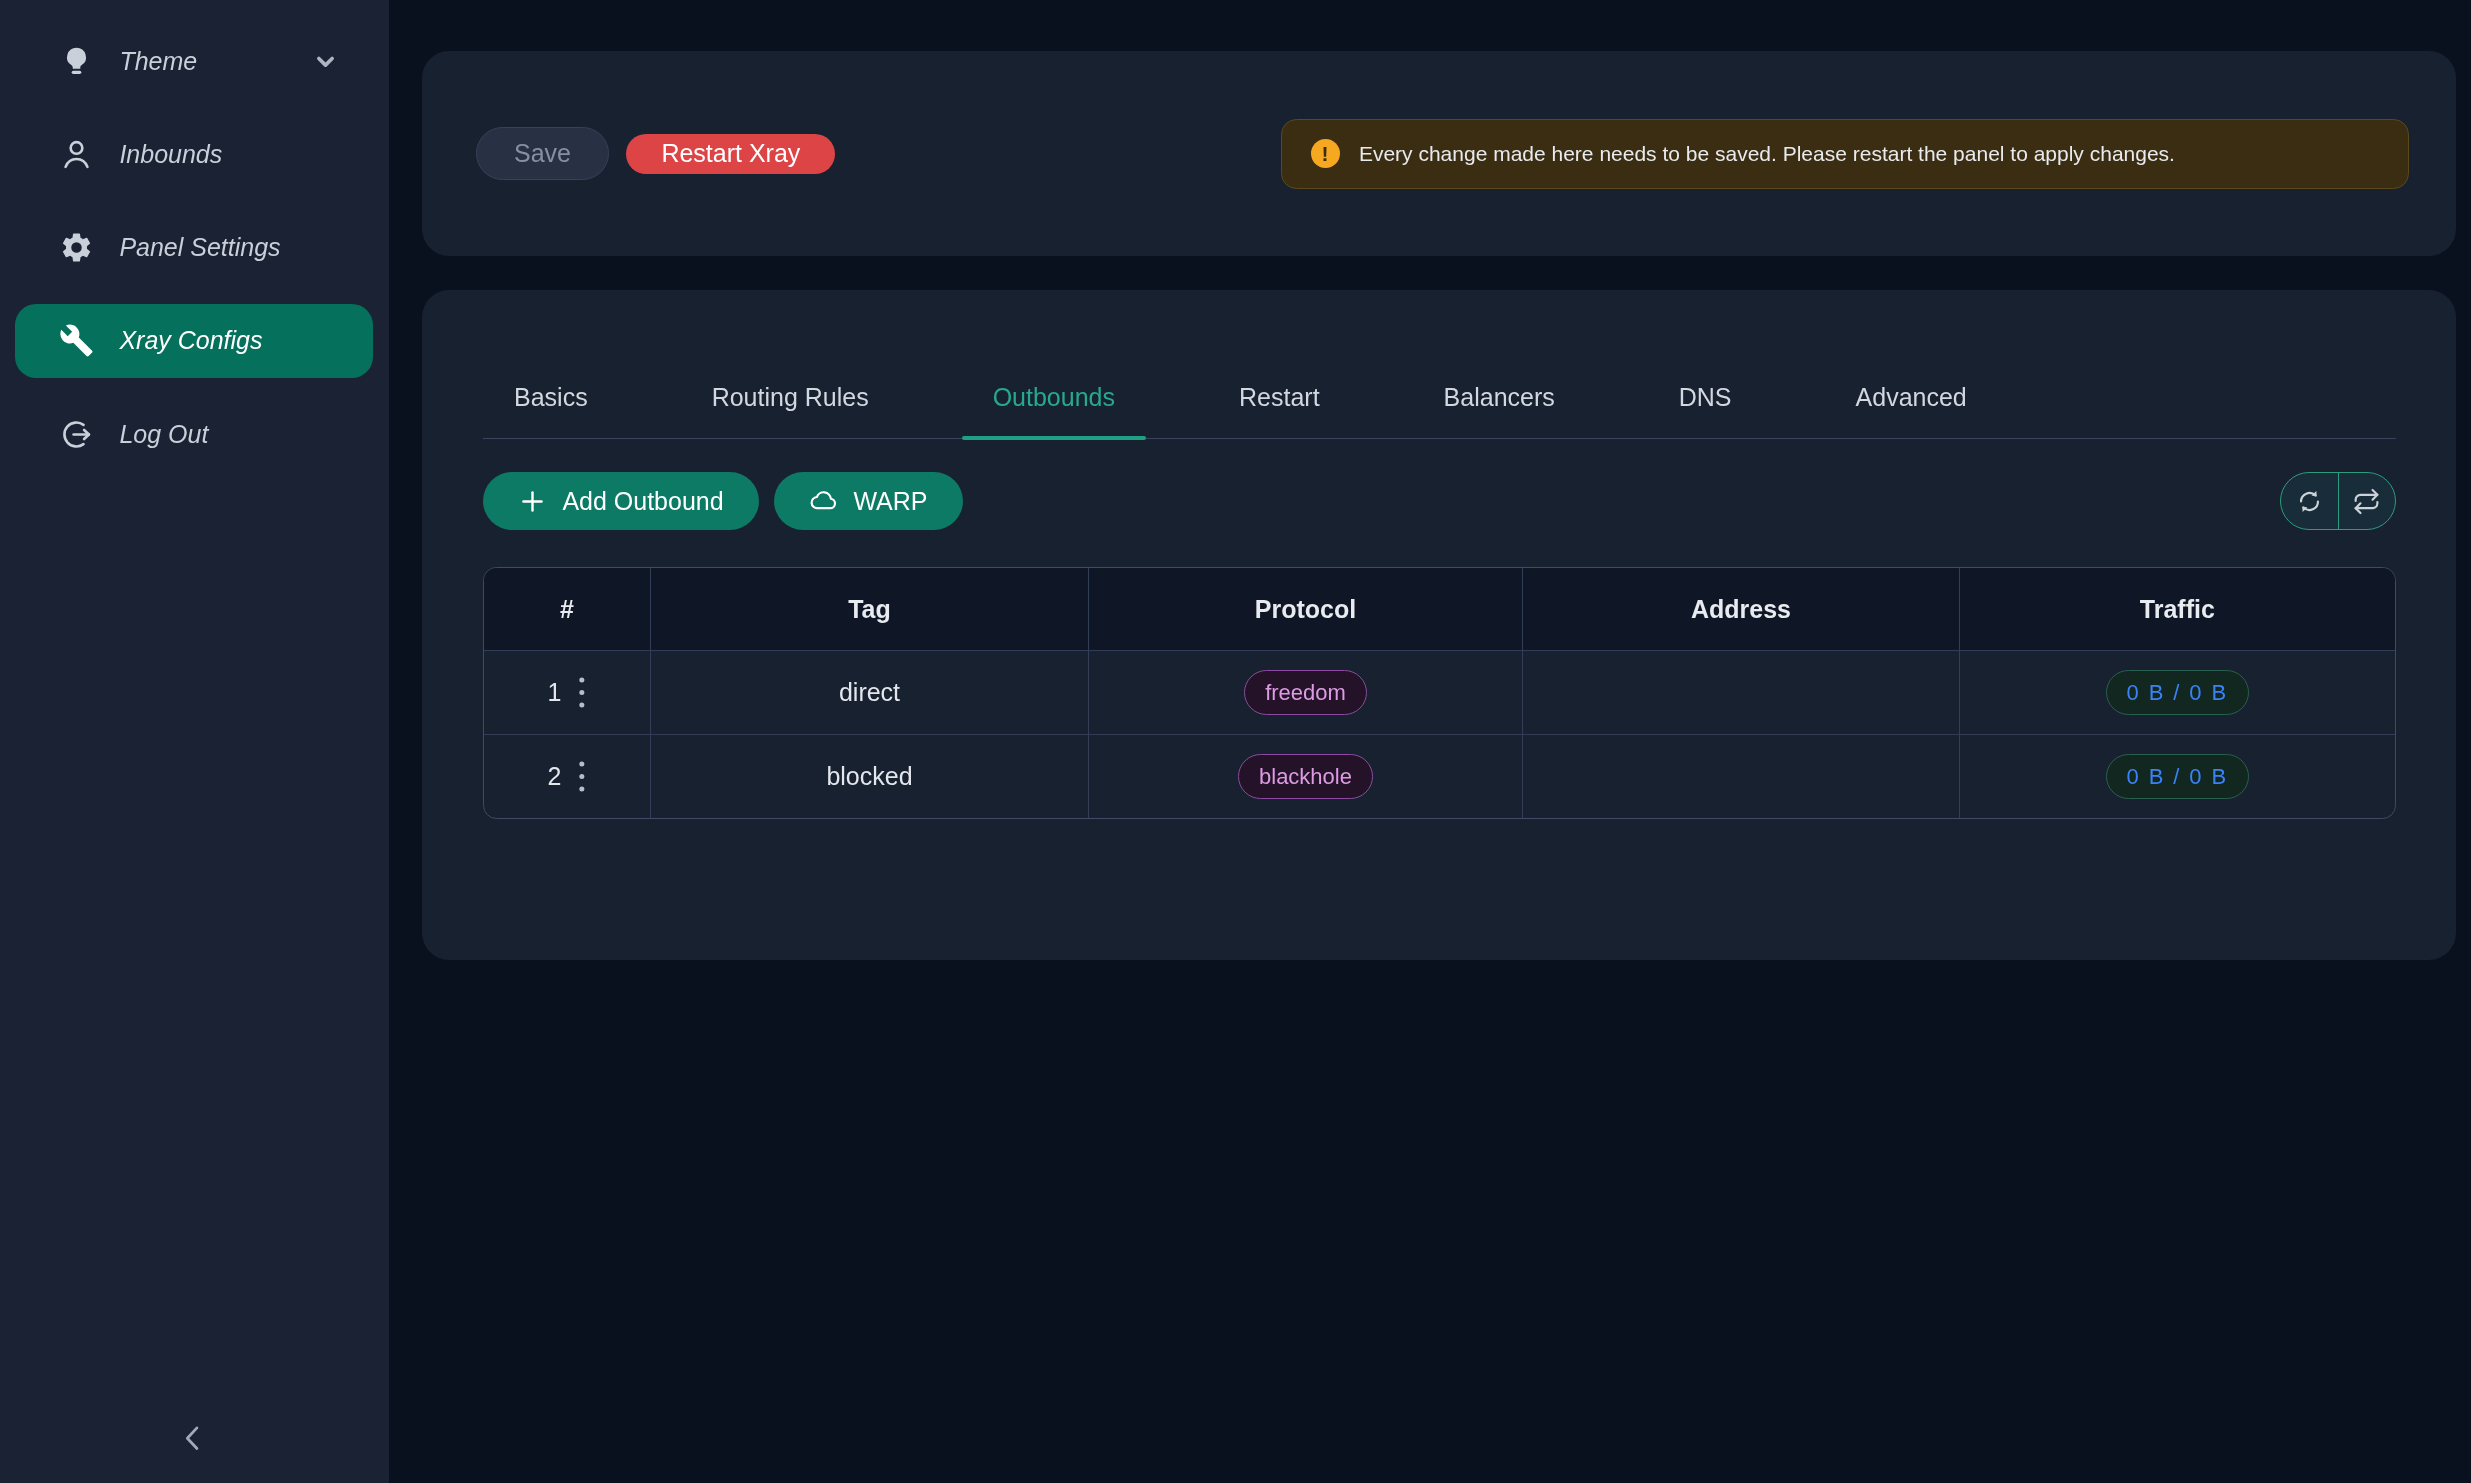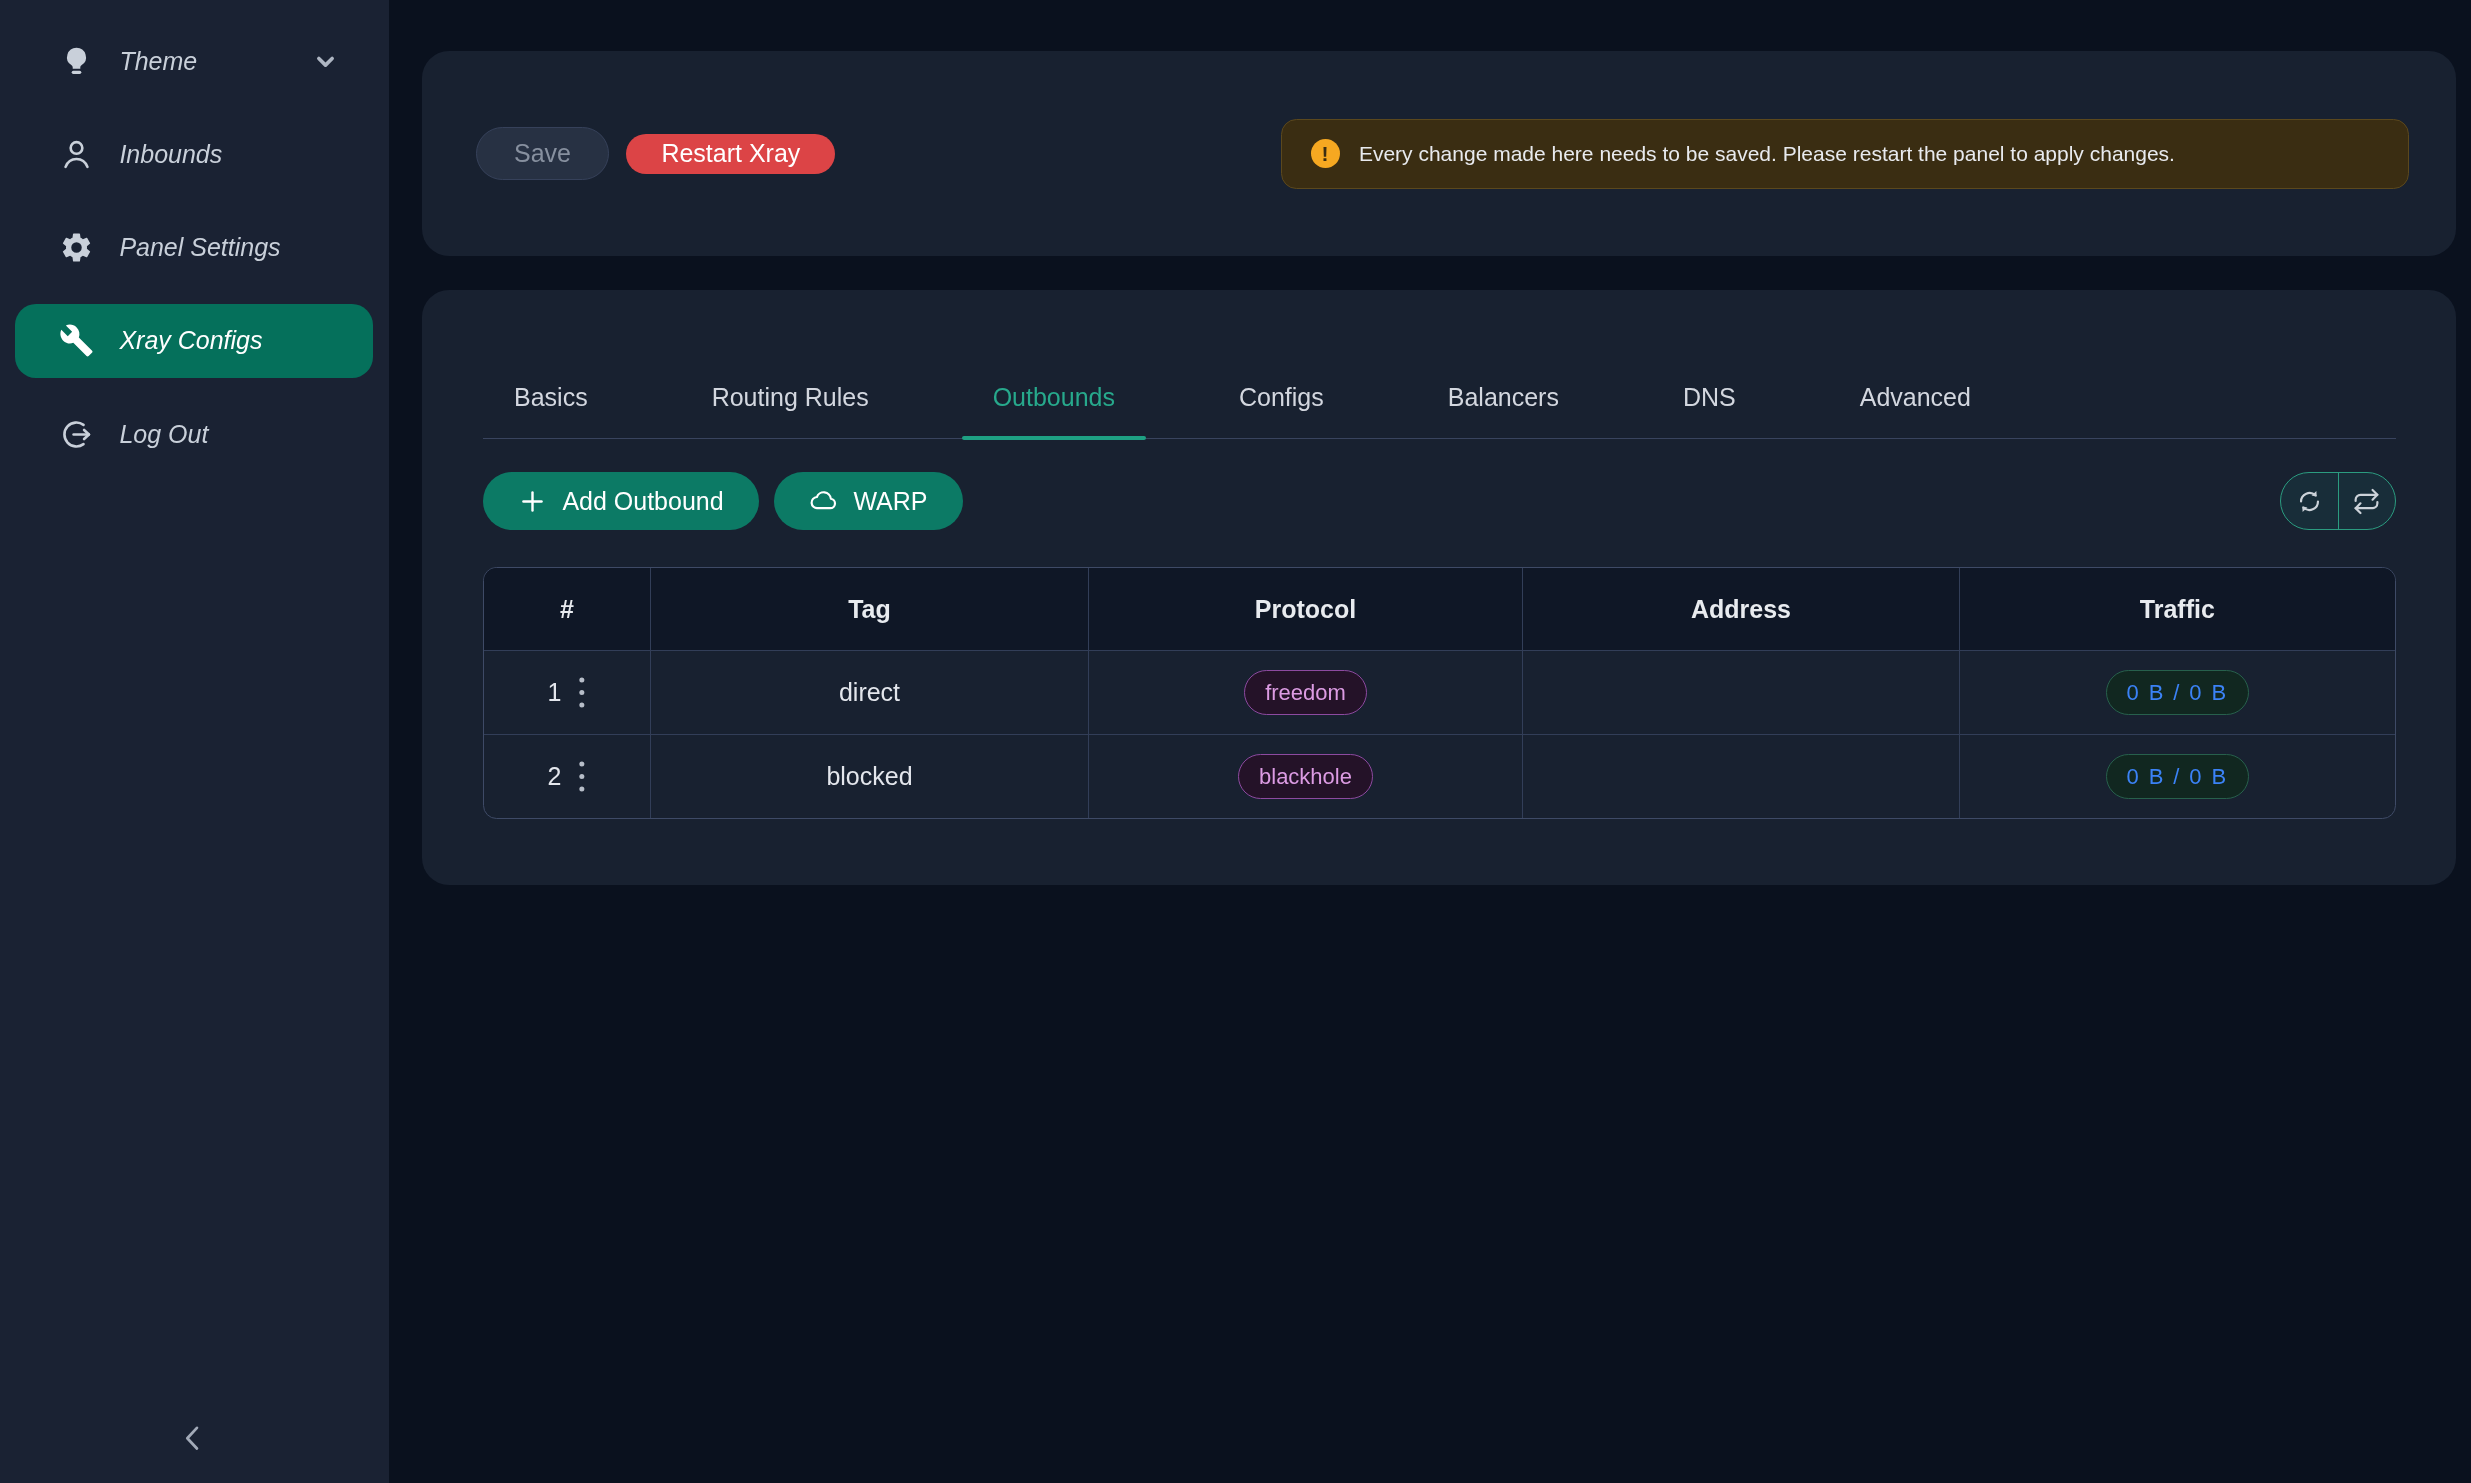--- a/index.html
+++ b/index.html
@@ -58,21 +58,21 @@
     background:#3a2d12; border:1px solid #5b481d; border-radius:15.4px;
     padding:14.5px 29px; display:flex; align-items:flex-start; gap:19.3px;
   }
   .alert-icon {
     width:29px; height:29px; flex:0 0 29px; margin-top:4.8px;
     border-radius:50%; background:#f6a821; color:#3a2d12;
     font-weight:bold; font-size:21px; line-height:29px; text-align:center;
   }
   .alert-text { color:#e8eaee; font-size:21px; line-height:39px; max-width:946px; }
 
-  .main-card { margin-top:34px; height:595px; padding:93px 60px 0 61px; }
+  .main-card { margin-top:34px; height:670px; padding:93px 60px 0 61px; }
 
   .tabs { display:flex; gap:62px; border-bottom:1px solid #39445e; }
   .tab {
     padding:0 31px 26px; font-size:25px; color:#d3d7df;
     position:relative; cursor:pointer; white-space:nowrap;
   }
   .tab.active { color:#27a98c; }
   .tab.active::after {
     content:""; position:absolute; left:0; right:0; bottom:-1.9px;
     height:3.9px; background:#1ea183; border-radius:3.9px;
@@ -199,21 +199,21 @@
         <span class="alert-text">Every change made here needs to be saved. Please restart the panel to apply changes.</span>
       </div>
     </section>
 
     <section class="card main-card">
 
       <nav class="tabs">
         <div class="tab">Basics</div>
         <div class="tab">Routing Rules</div>
         <div class="tab active">Outbounds</div>
-        <div class="tab">Configs</div>
+        <div class="tab">Restart</div>
         <div class="tab">Balancers</div>
         <div class="tab">DNS</div>
         <div class="tab">Advanced</div>
       </nav>
 
       <div class="actions-row">
         <button class="btn-teal">
           <svg viewBox="0 0 24 24" fill="none" stroke="currentColor" stroke-width="2" stroke-linecap="round">
             <line x1="12" y1="4.5" x2="12" y2="19.5"></line>
               <line x1="4.5" y1="12" x2="19.5" y2="12"></line>

